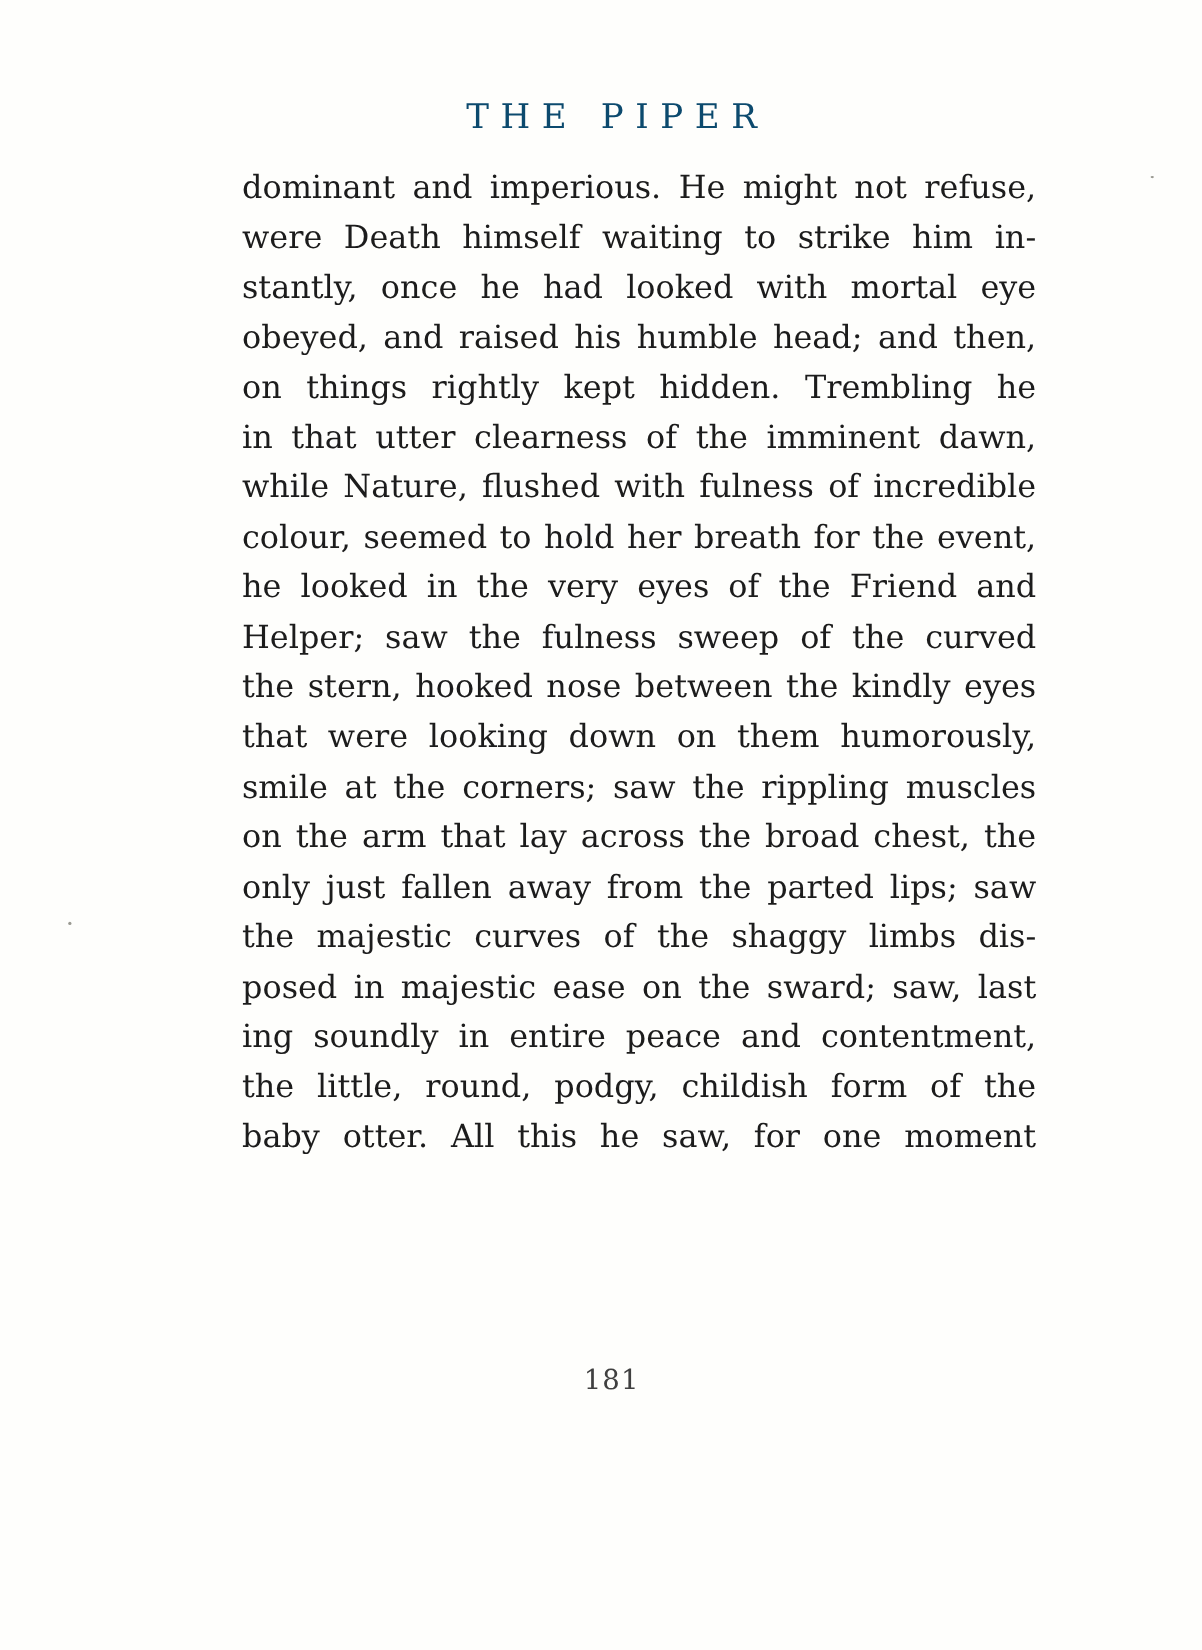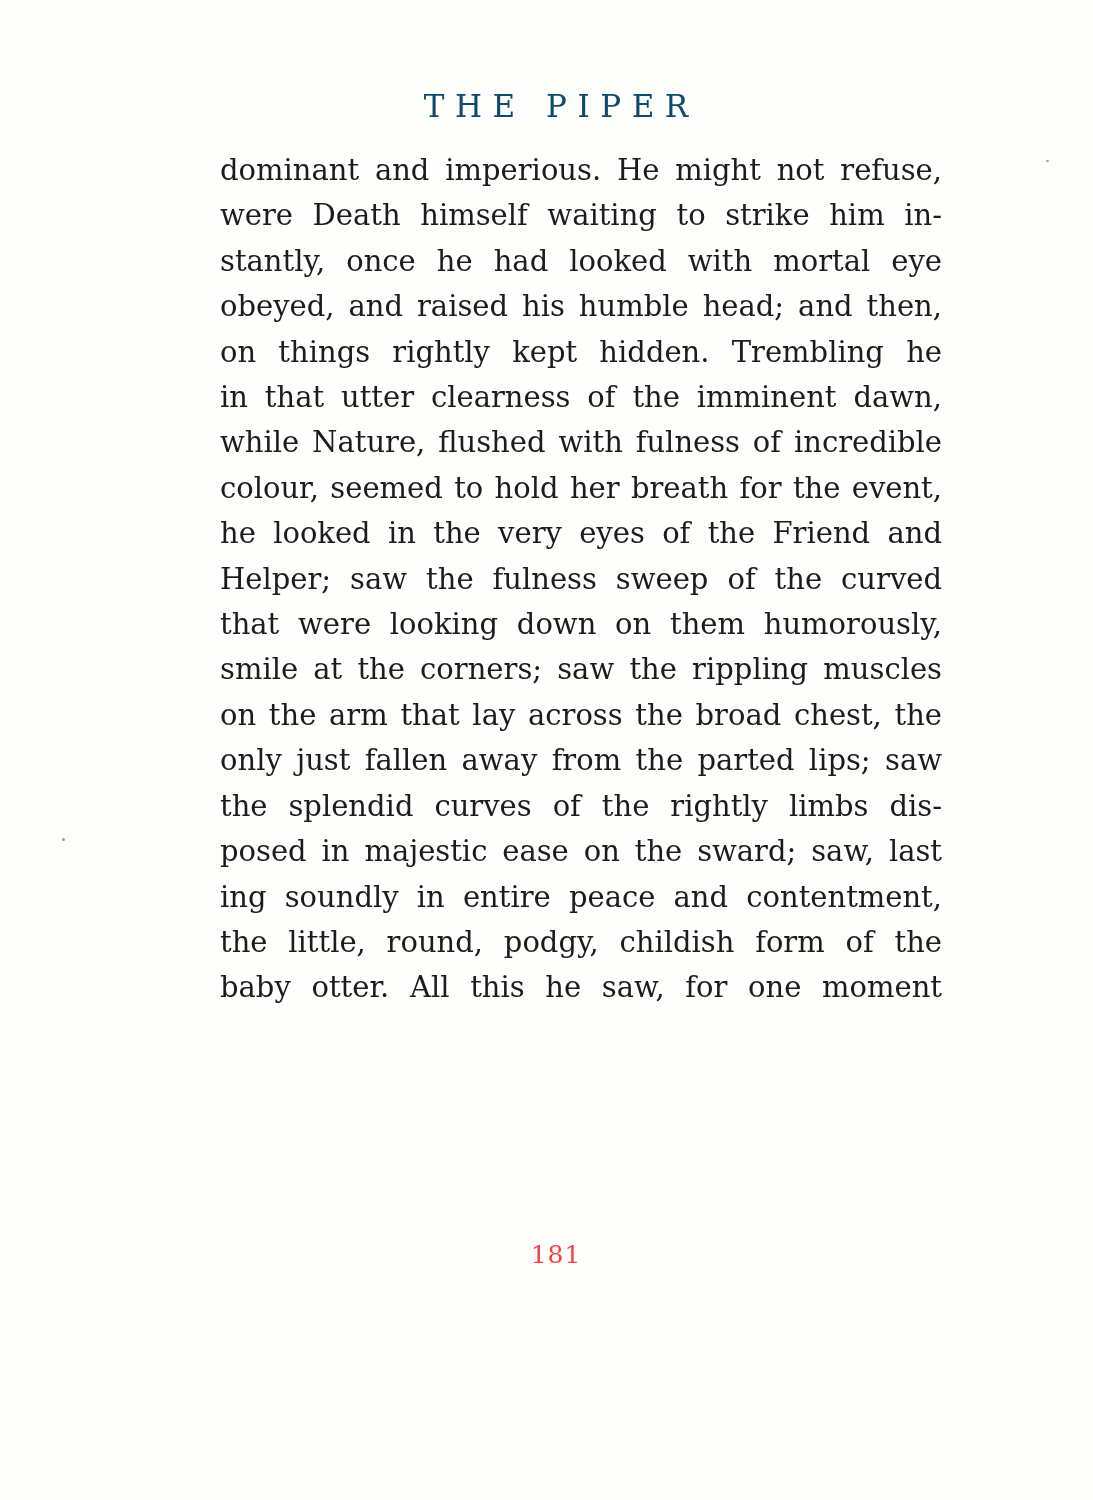--- a/index.html
+++ b/index.html
@@ -44,21 +44,21 @@
     word-spacing: 0.06em;
   }
   .folio {
     position: absolute;
     top: 1240px;
     left: 195px;
     width: 722px;
     text-align: center;
     font-size: 25px;
     letter-spacing: 0.04em;
-    color: #ef4444;
+    color: #404040;
   }
   .speck {
     position: absolute;
     border-radius: 50%;
     background: #9a9a92;
   }
   .speck-left  { left: 62px;  top: 838px; width: 3px; height: 3px; }
   .speck-right { left: 1046px; top: 160px; width: 3px; height: 2px; }
 </style>
 </head>
@@ -72,25 +72,26 @@
     <div class="line">dominant and imperious. He might not refuse,</div>
     <div class="line">were Death himself waiting to strike him in-</div>
     <div class="line">stantly, once he had looked with mortal eye</div>
     <div class="line">obeyed, and raised his humble head; and then,</div>
     <div class="line">on things rightly kept hidden. Trembling he</div>
     <div class="line">in that utter clearness of the imminent dawn,</div>
     <div class="line">while Nature, flushed with fulness of incredible</div>
     <div class="line">colour, seemed to hold her breath for the event,</div>
     <div class="line">he looked in the very eyes of the Friend and</div>
     <div class="line">Helper; saw the fulness sweep of the curved</div>
+    <div class="line">the stern, hooked nose between the kindly eyes</div>
     <div class="line">that were looking down on them humorously,</div>
     <div class="line">smile at the corners; saw the rippling muscles</div>
     <div class="line">on the arm that lay across the broad chest, the</div>
     <div class="line">only just fallen away from the parted lips; saw</div>
-    <div class="line">the splendid curves of the rightly limbs dis-</div>
+    <div class="line">the majestic curves of the shaggy limbs dis-</div>
     <div class="line">posed in majestic ease on the sward; saw, last</div>
     <div class="line">ing soundly in entire peace and contentment,</div>
     <div class="line">the little, round, podgy, childish form of the</div>
     <div class="line">baby otter. All this he saw, for one moment</div>
   </div>
 
   <div class="folio">181</div>
 
   <span class="speck speck-left"></span>
   <span class="speck speck-right"></span>

